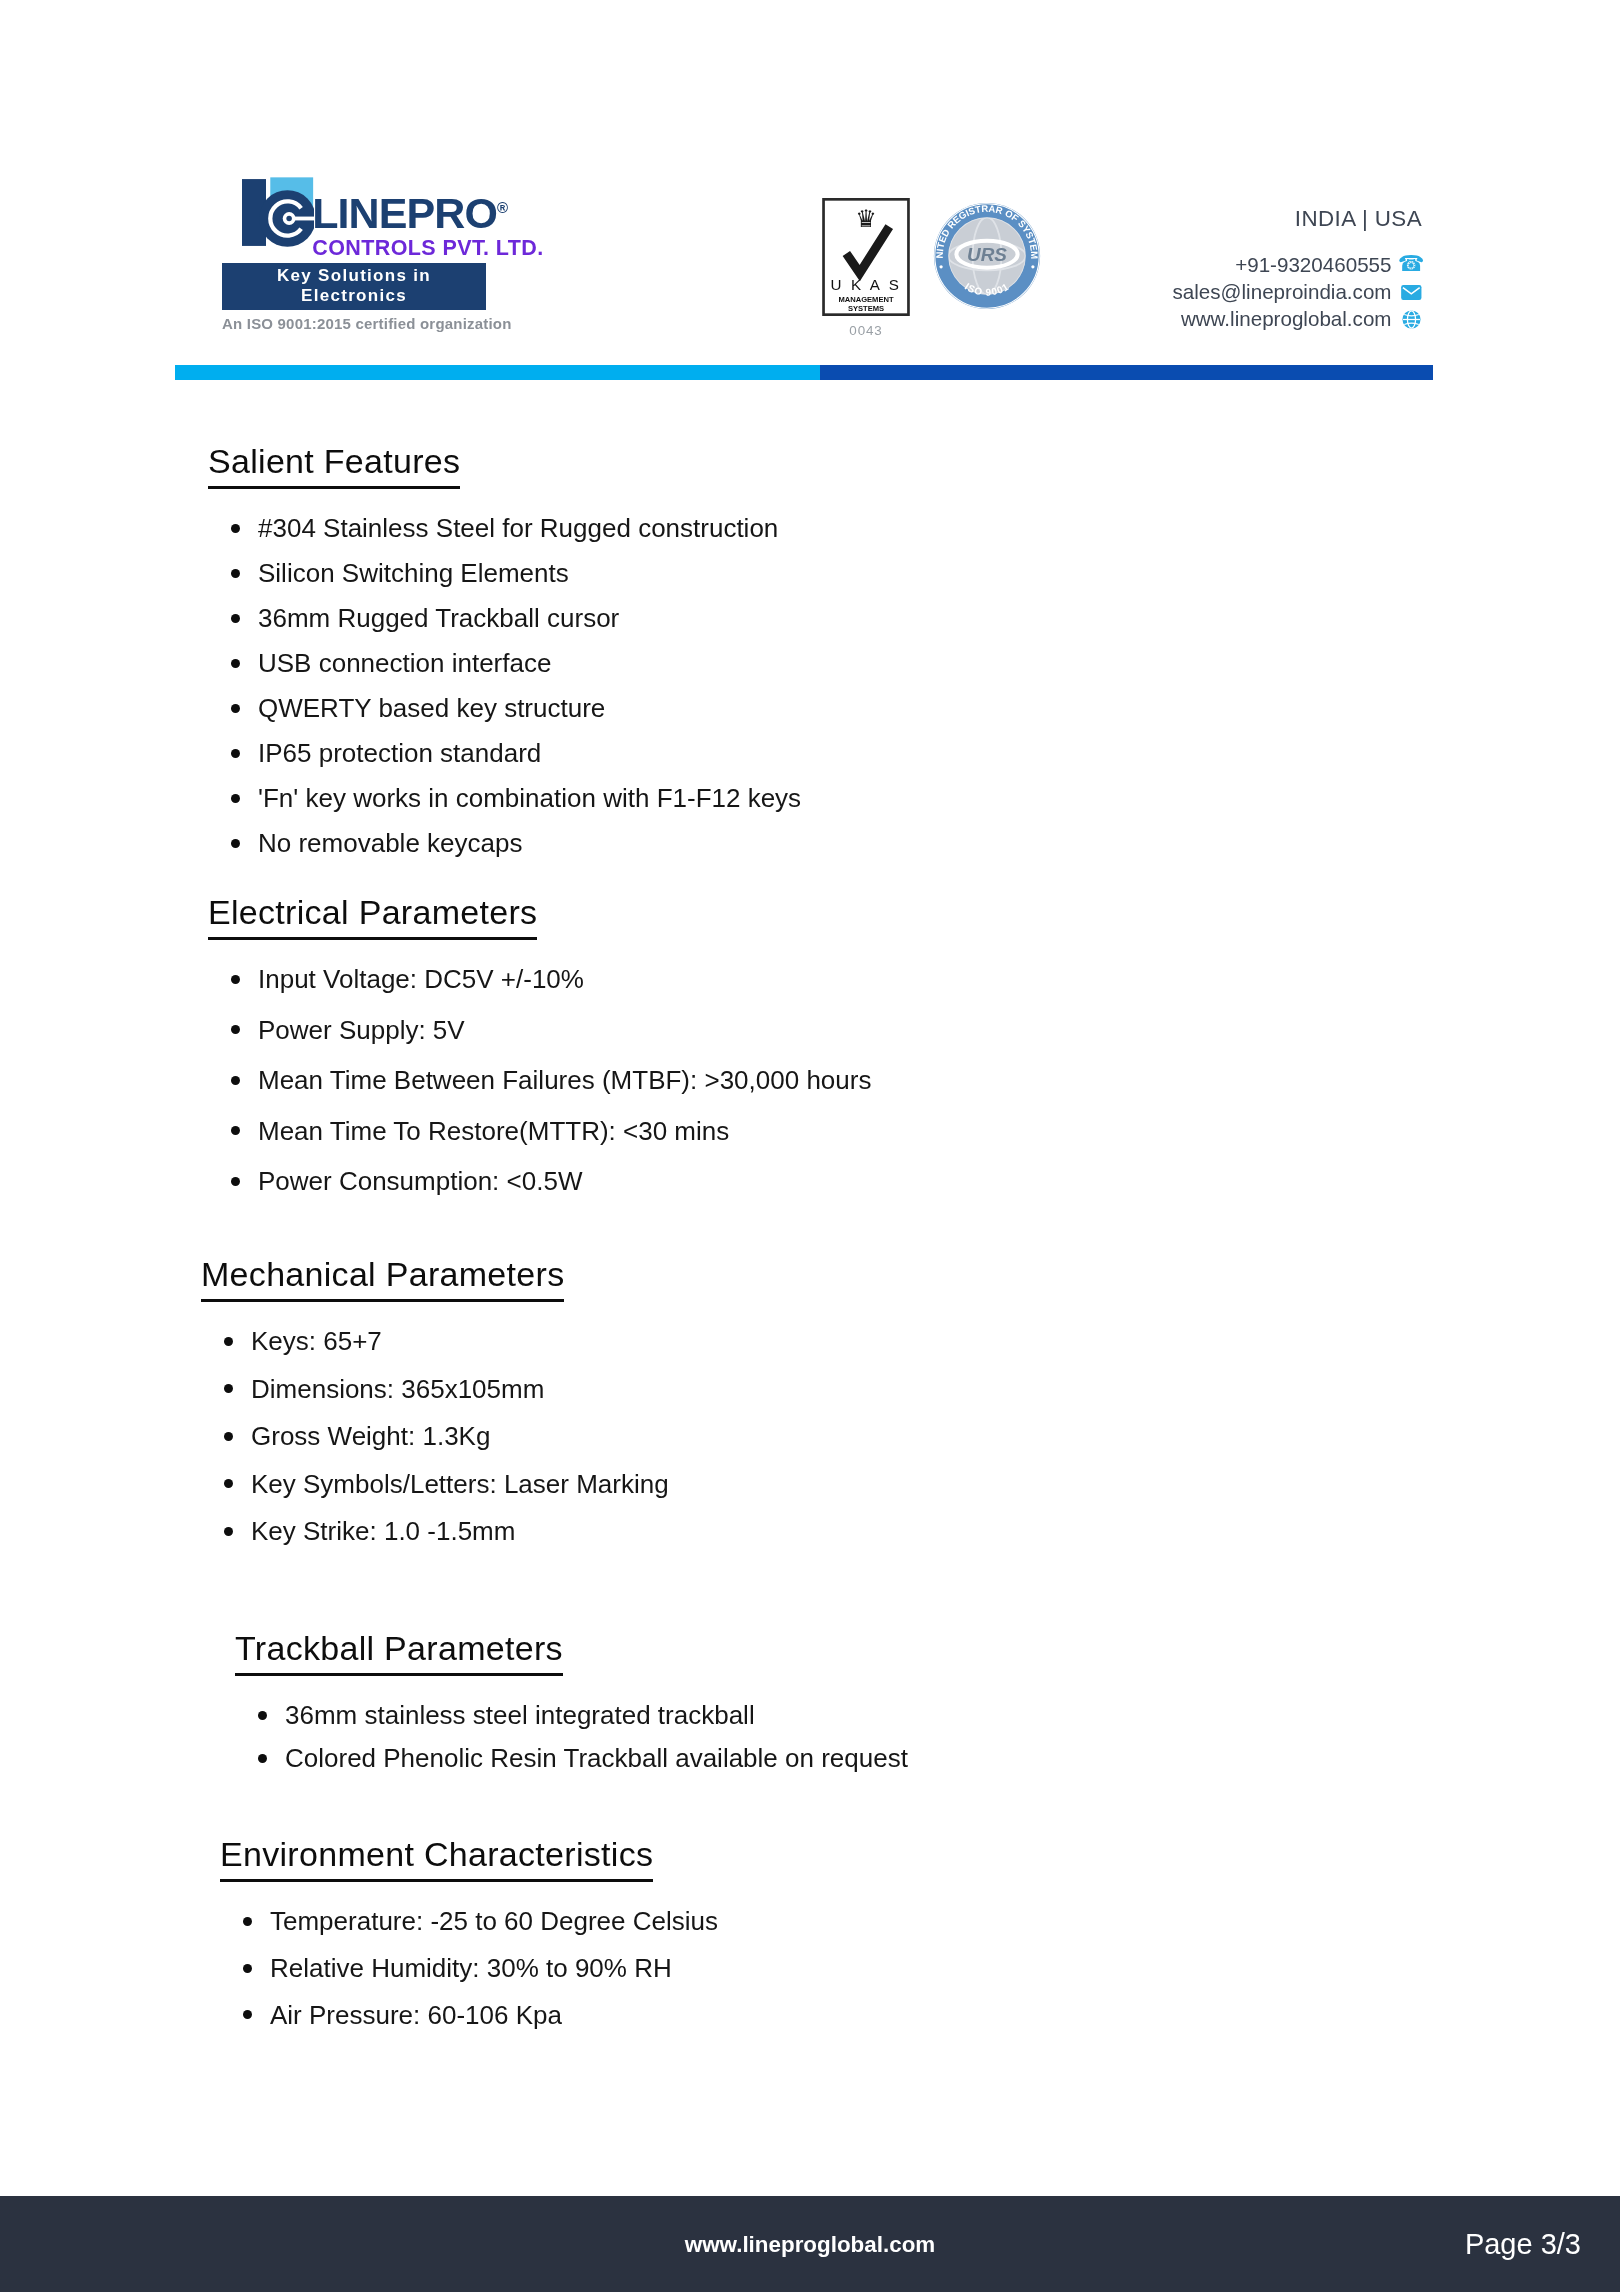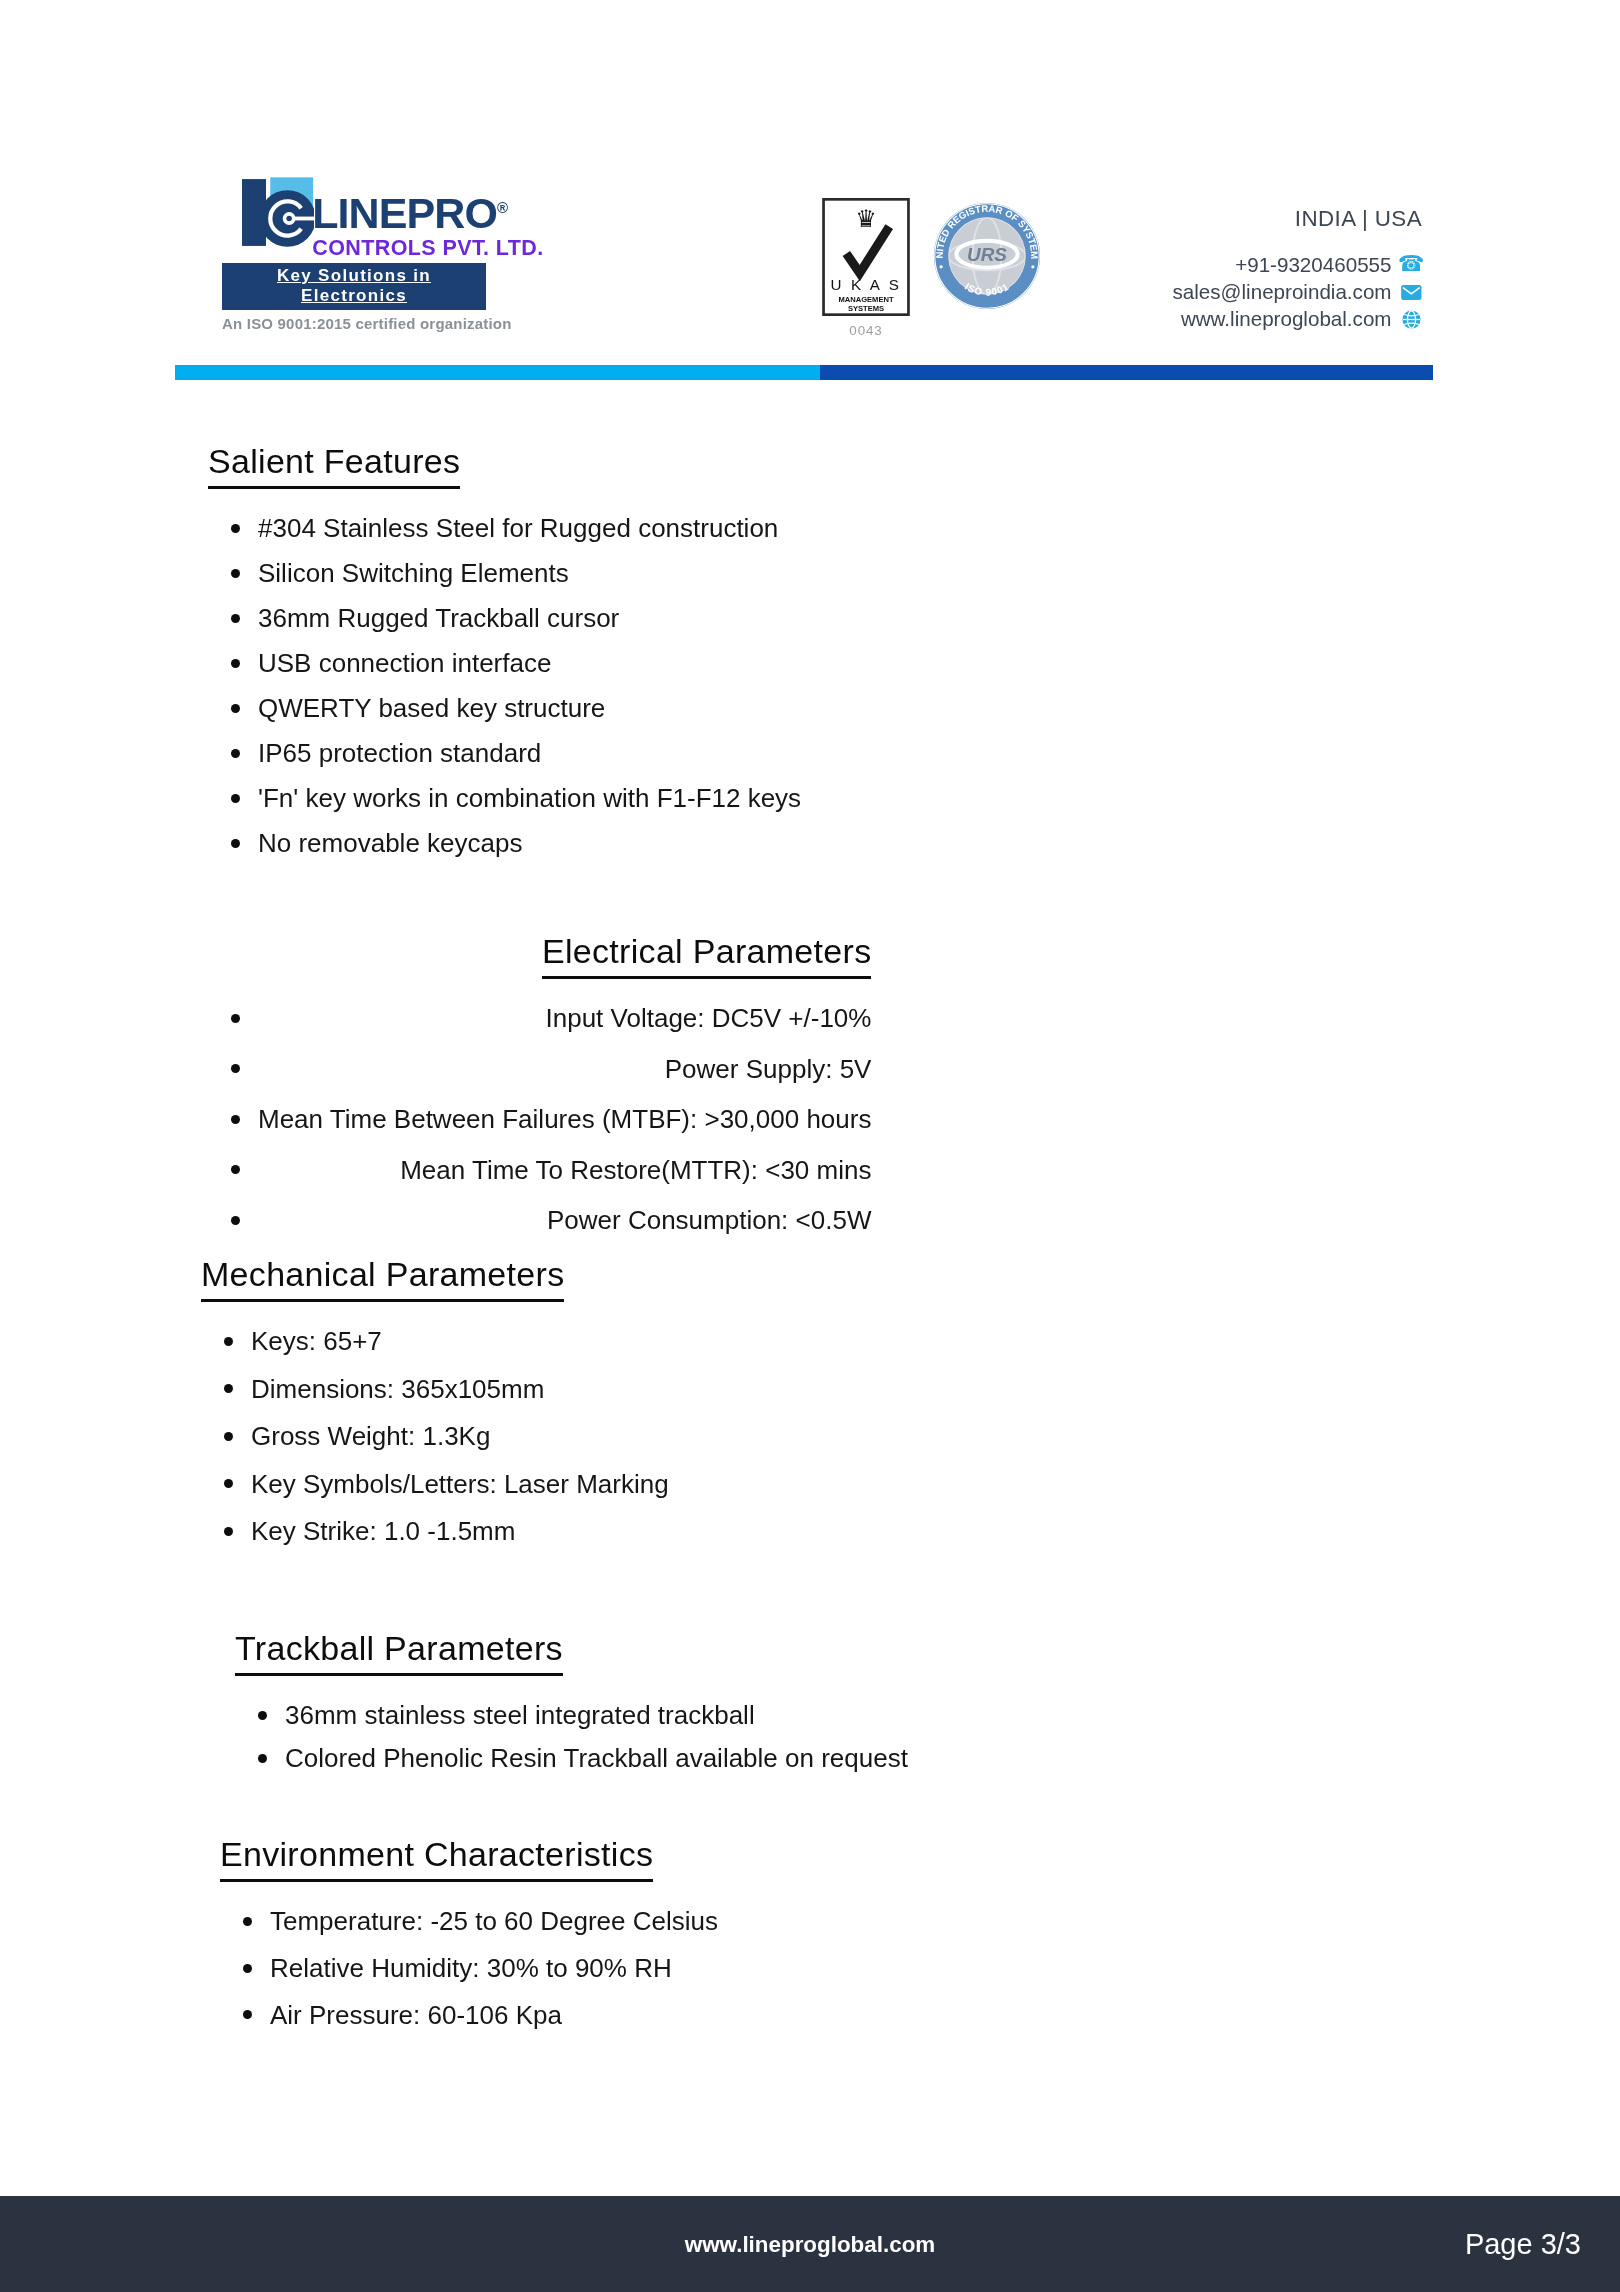--- a/index.html
+++ b/index.html
@@ -9,21 +9,21 @@
 
   
   .logo-block{position:absolute;left:222px;top:176px;width:278px;}
   .logo-top{display:flex;align-items:flex-start;padding-left:20px;}
   .logo-icon{flex:0 0 72px;}
   .brand{margin-left:-1.8px;margin-top:16px;}
   .brand-name{font-size:43px;font-weight:bold;color:#1c4071;line-height:1;letter-spacing:-0.9px;white-space:nowrap;}
   .brand-name sup{font-size:15px;font-weight:bold;vertical-align:super;letter-spacing:0;}
   .brand-sub{font-size:21.5px;font-weight:bold;color:#6d28d9;letter-spacing:0.4px;white-space:nowrap;margin-top:1px;}
   .tagline-bar{margin-top:1.8px;width:264px;background:#1c4071;color:#ffffff;font-size:17px;font-weight:bold;
-               letter-spacing:1.3px;text-align:center;padding:2.7px 0;box-sizing:border-box;border:1.8px solid #1c4071;text-decoration:underline;}
+               letter-spacing:1.3px;text-align:center;padding:2.7px 0;box-sizing:border-box;border:1.8px solid #1c4071;}
   .iso-line{margin-top:4.5px;font-size:15px;font-weight:bold;color:#8b9097;letter-spacing:0.2px;white-space:nowrap;}
 
   .ukas-wrap{position:absolute;left:822px;top:198px;width:88px;text-align:center;}
   .ukas-number{font-size:13.4px;color:#9aa0a6;margin-top:3.6px;letter-spacing:0.9px;}
   .urs-wrap{position:absolute;left:933px;top:202px;}
 
   .contact{position:absolute;top:206px;right:198px;display:flex;flex-direction:column;align-items:flex-end;}
   .contact-region{font-size:22.4px;color:#3e4653;margin-bottom:19.7px;letter-spacing:0.4px;}
   .contact-row{display:flex;align-items:center;gap:9px;height:27px;font-size:20.6px;color:#3e4653;}
   .contact-row .cicon{width:21.5px;display:flex;justify-content:center;align-items:center;}
@@ -35,21 +35,21 @@
   .divider .seg-blue{flex:1;height:100%;}
 
   
   .section{position:absolute;}
   .section h2{margin:0;font-size:34px;font-weight:500;color:#0d0d0d;display:inline-block;
               border-bottom:3.6px solid #0d0d0d;padding-bottom:4.5px;line-height:1.2;letter-spacing:0.3px;}
   .section ul{list-style:none;margin:23px 0 0 0;padding:0;}
   .section li{position:relative;padding-left:50px;font-size:26px;line-height:1.25;color:#161616;}
   .section li::before{content:"";position:absolute;left:23px;top:11.6px;width:9px;height:9px;border-radius:50%;background:#0d0d0d;}
   .sec-salient{top:441px;left:208px;}     .sec-salient li{margin-bottom:12.5px;}
-  .sec-electrical{top:931px;left:208px;text-align:right;} .sec-electrical li{margin-bottom:18px;}
+  .sec-electrical{top:892px;left:208px;} .sec-electrical li{margin-bottom:18px;}
   .sec-mechanical{top:1254px;left:201px;} .sec-mechanical li{margin-bottom:15px;}
   .sec-trackball{top:1628px;left:235px;}  .sec-trackball li{margin-bottom:10.7px;}
   .sec-environment{top:1834px;left:220px;}.sec-environment li{margin-bottom:14.3px;}
 
   
   .footer{position:absolute;left:0;bottom:0;width:100%;height:97px;display:flex;align-items:center;}
   .footer-site{position:absolute;left:0;width:100%;text-align:center;font-size:22.4px;font-weight:bold;color:#ffffff;}
   .footer-page{position:absolute;right:39px;font-size:29px;color:#ffffff;}
 </style>
 </head>

